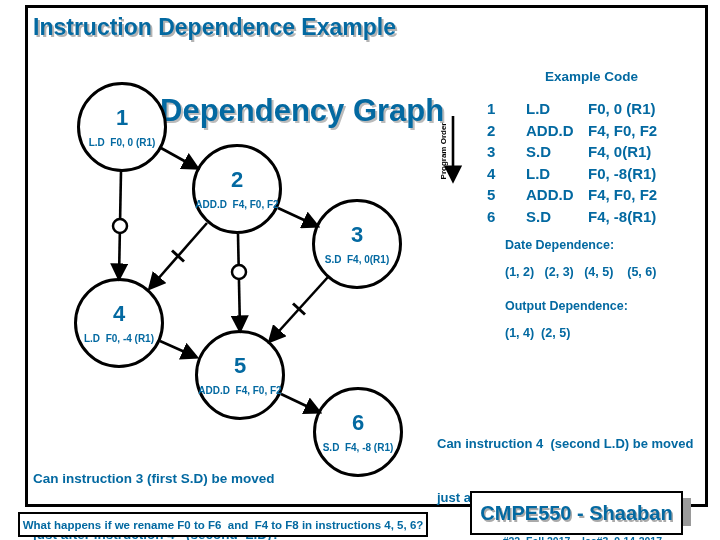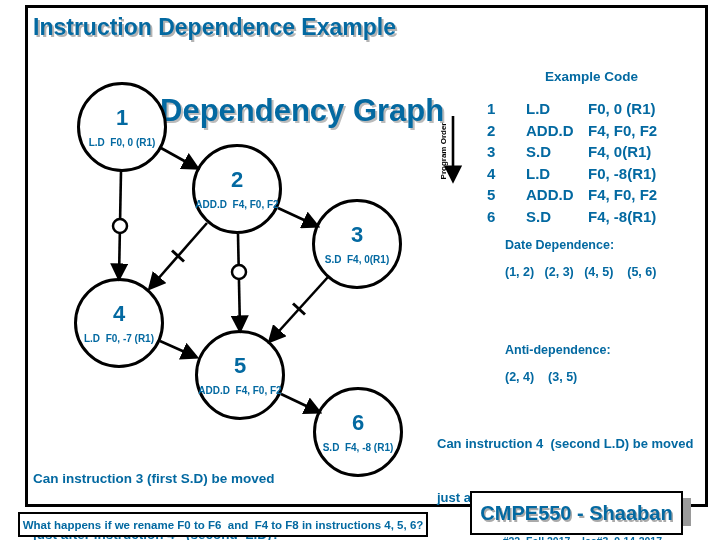--- a/index.html
+++ b/index.html
@@ -65,21 +65,21 @@
   <div class="node" style="left:192px; top:144px;">
     <div class="num">2</div>
     <div class="lbl">ADD.D  F4, F0, F2</div>
   </div>
   <div class="node" style="left:312px; top:199px;">
     <div class="num">3</div>
     <div class="lbl">S.D  F4, 0(R1)</div>
   </div>
   <div class="node" style="left:74px;  top:278px;">
     <div class="num">4</div>
-    <div class="lbl">L.D  F0, -7 (R1)</div>
+    <div class="lbl">L.D  F0, -4 (R1)</div>
   </div>
   <div class="node" style="left:195px; top:330px;">
     <div class="num">5</div>
     <div class="lbl">ADD.D  F4, F0, F2</div>
   </div>
   <div class="node" style="left:313px; top:387px;">
     <div class="num">6</div>
     <div class="lbl">S.D  F4, -8 (R1)</div>
   </div>
 
@@ -130,23 +130,23 @@
     </div>
     <div class="code-row">
       <span>6</span><span>S.D</span><span>F4, -8(R1)</span>
     </div>
   </div>
 
   <div class="dep-group" style="top:238px;">
     <div>Date Dependence:</div>
     <div class="dep-pairs">(1, 2)   (2, 3)   (4, 5)    (5, 6)</div>
   </div>
-  <div class="dep-group" style="top:343px;">
-    <div>Anti-dependence:</div>
-    <div class="dep-pairs">(2, 4)    (3, 5)</div>
+  <div class="dep-group" style="top:299px;">
+    <div>Output Dependence:</div>
+    <div class="dep-pairs">(1, 4)  (2, 5)</div>
   </div>
 
   <div class="q-right">
     <div>Can instruction 4  (second L.D) be moved</div>
     <div>just after instruction 1  (first L.D)?</div>
     
   </div>
   <div class="q-left">
     <div>Can instruction 3 (first S.D) be moved</div>
     <div>just after instruction 4   (second  L.D)?</div>

